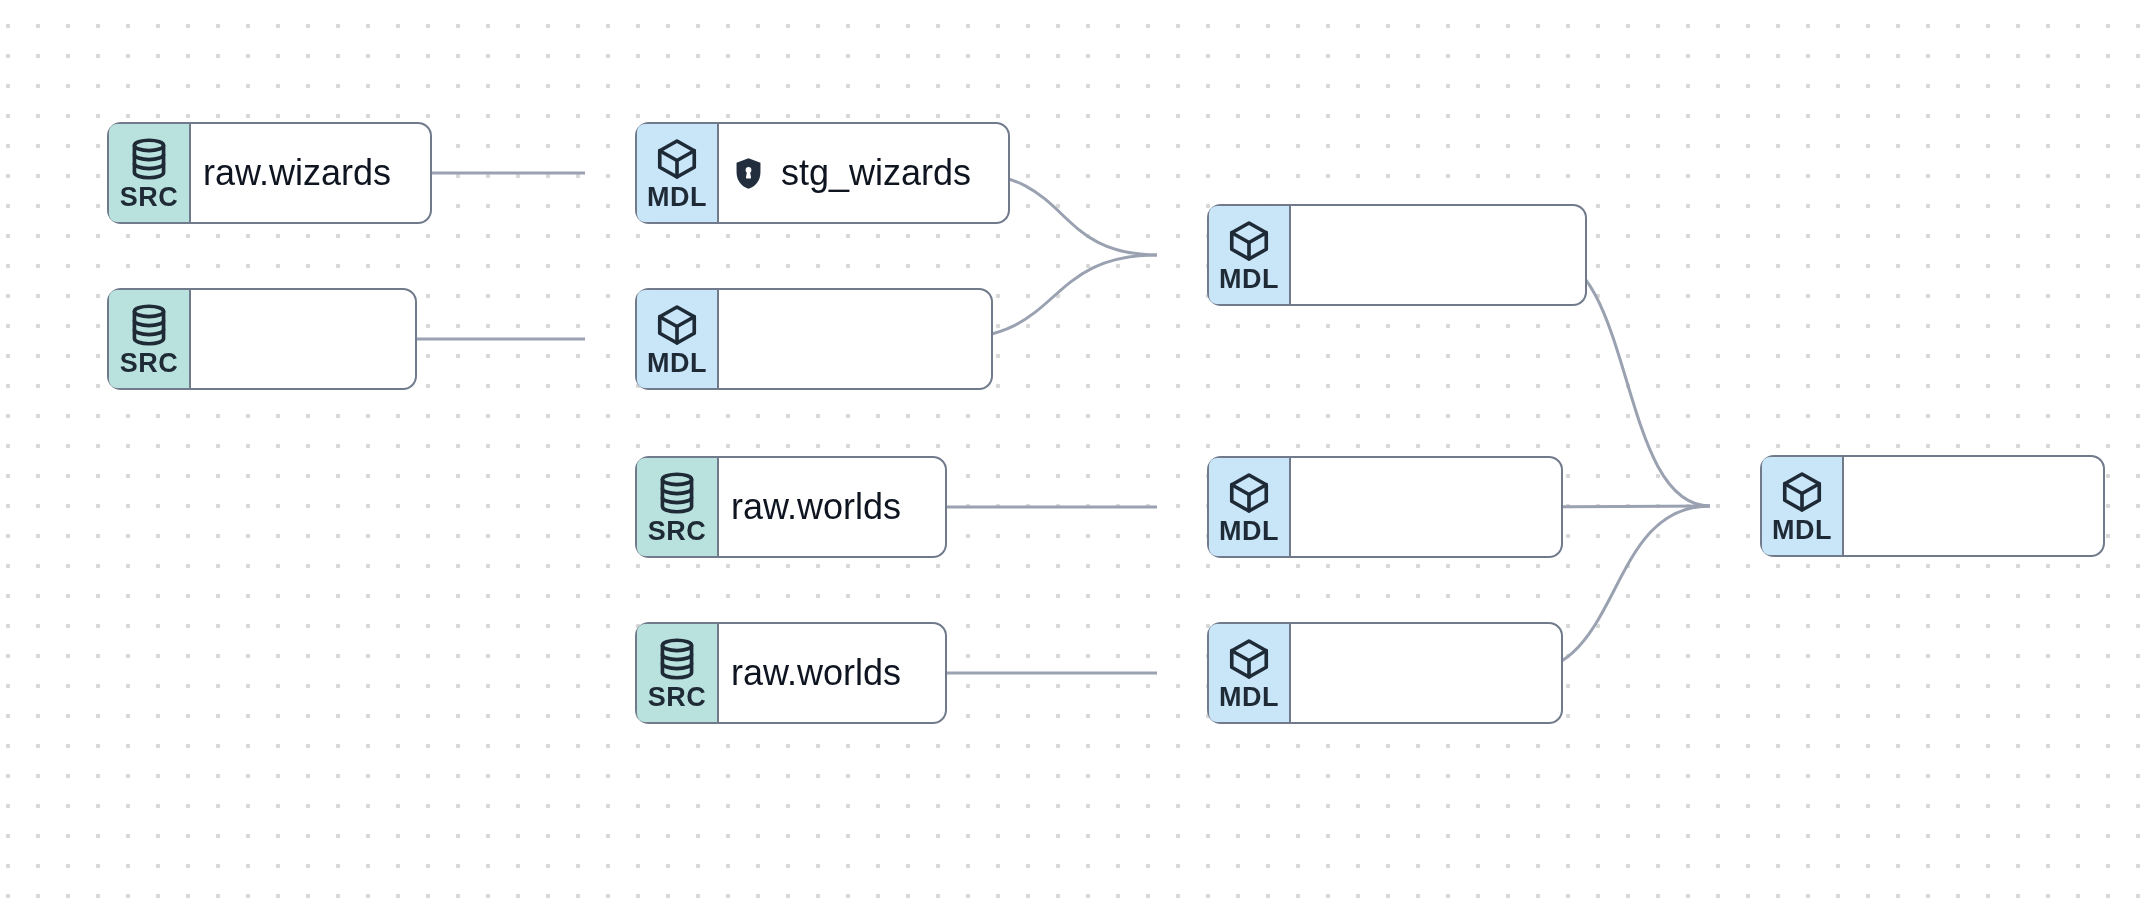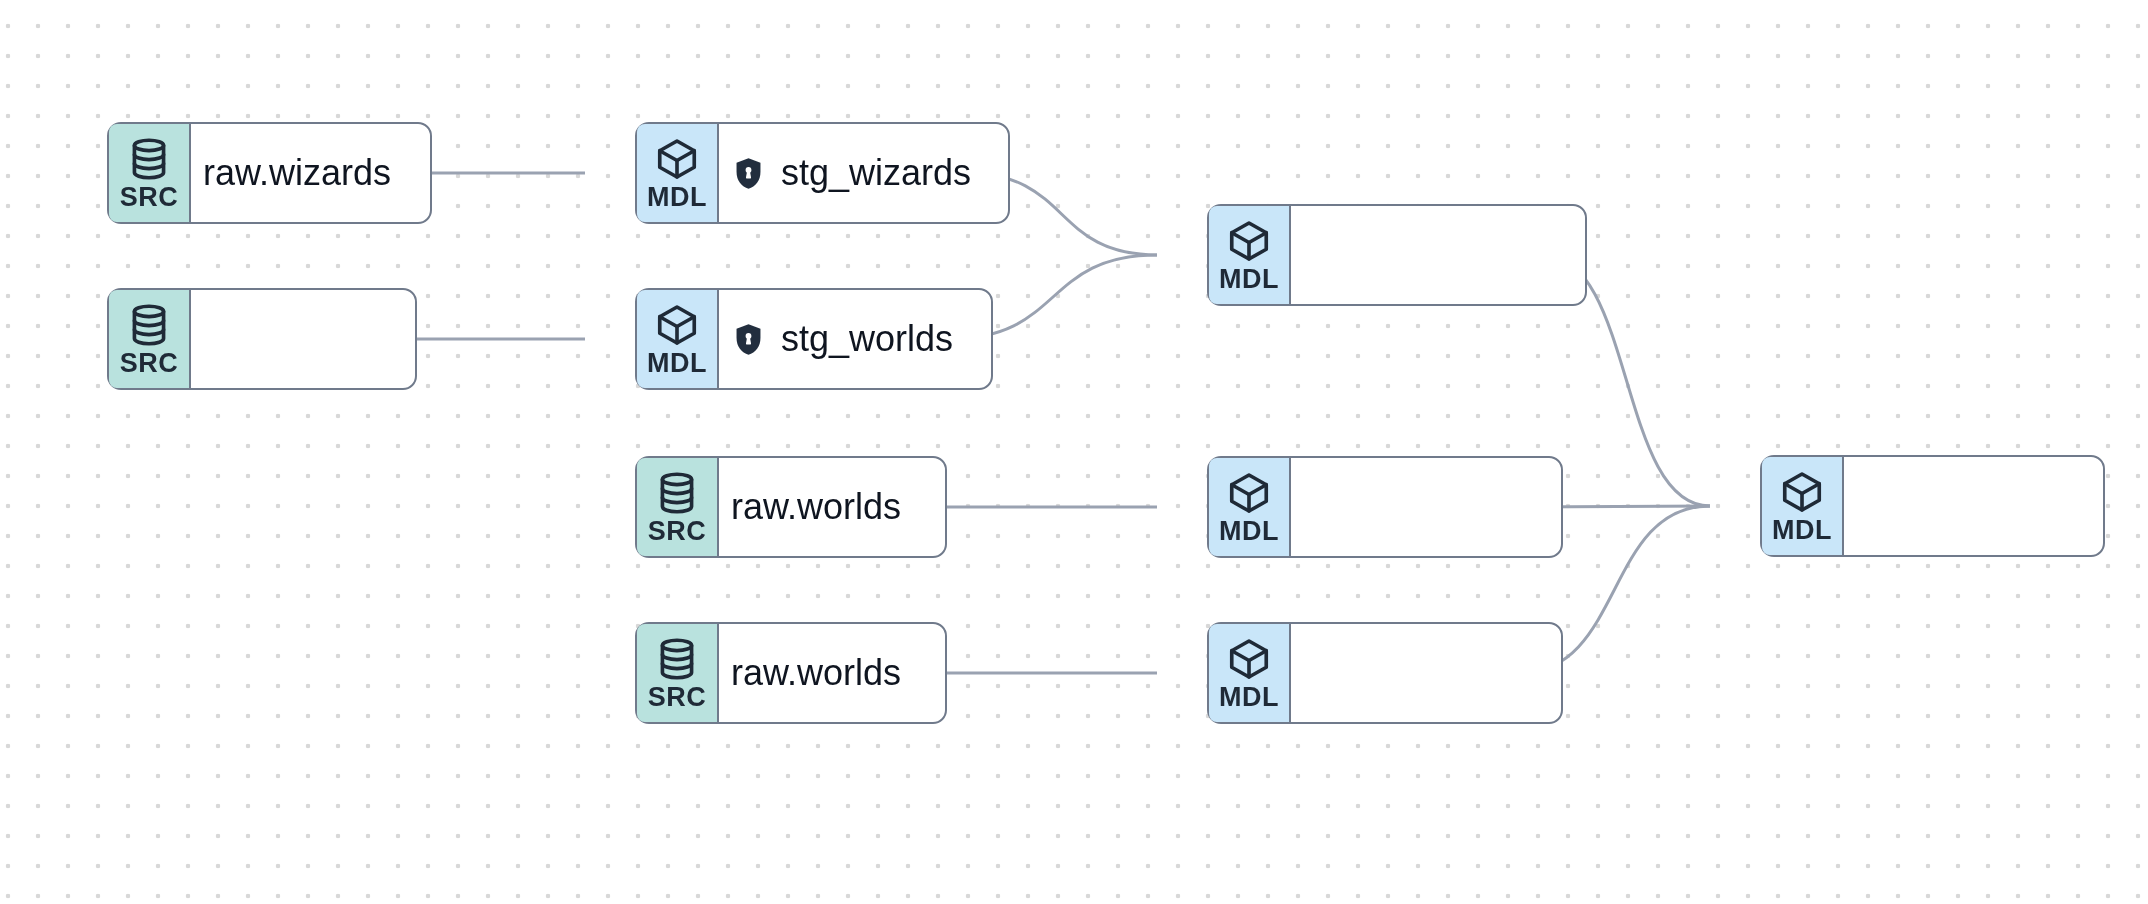--- a/index.html
+++ b/index.html
@@ -139,29 +139,20 @@
       <div class="node" style="left: 590px; top: 288px; width: 358px; height: 102px;">
         <div class="badge" style="background: rgb(201, 230, 249);">
           <span class="icon">
     <svg width="46" height="46" viewBox="0 0 24 24" fill="none" stroke="#1f2a37" stroke-width="1.9" stroke-linecap="round" stroke-linejoin="round">
       <path d="M12 2.6 L21 7.7 V16.3 L12 21.4 L3 16.3 V7.7 Z"></path>
       <path d="M3 7.7 L12 12.8 L21 7.7"></path>
       <path d="M12 12.8 V21.4"></path>
     </svg></span>
           <span class="badge-label">MDL</span>
         </div>
-        <div class="body">
-          <span class="shield">
-    <svg width="35" height="35" viewBox="0 0 24 24">
-      <path fill="#222e3e" d="M12 1.6 L20.2 4.7 V11 C20.2 16.9 16.8 20.9 12 22.5 C7.2 20.9 3.8 16.9 3.8 11 V4.7 Z"></path>
-      <circle cx="12" cy="9.6" r="2" fill="#ffffff"></circle>
-      <path fill="#ffffff" d="M11 10.6 h2 l0.75 4.1 a0.55 0.55 0 0 1 -0.54 0.65 h-2.42 a0.55 0.55 0 0 1 -0.54 -0.65 Z"></path>
-    </svg></span>
-          <span class="node-label">stg_worlds</span>
-        </div>
       </div>
       <div class="node" style="left: 1162px; top: 204px; width: 380px; height: 102px;">
         <div class="badge" style="background: rgb(201, 230, 249);">
           <span class="icon">
     <svg width="46" height="46" viewBox="0 0 24 24" fill="none" stroke="#1f2a37" stroke-width="1.9" stroke-linecap="round" stroke-linejoin="round">
       <path d="M12 2.6 L21 7.7 V16.3 L12 21.4 L3 16.3 V7.7 Z"></path>
       <path d="M3 7.7 L12 12.8 L21 7.7"></path>
       <path d="M12 12.8 V21.4"></path>
     </svg></span>
           <span class="badge-label">MDL</span>

